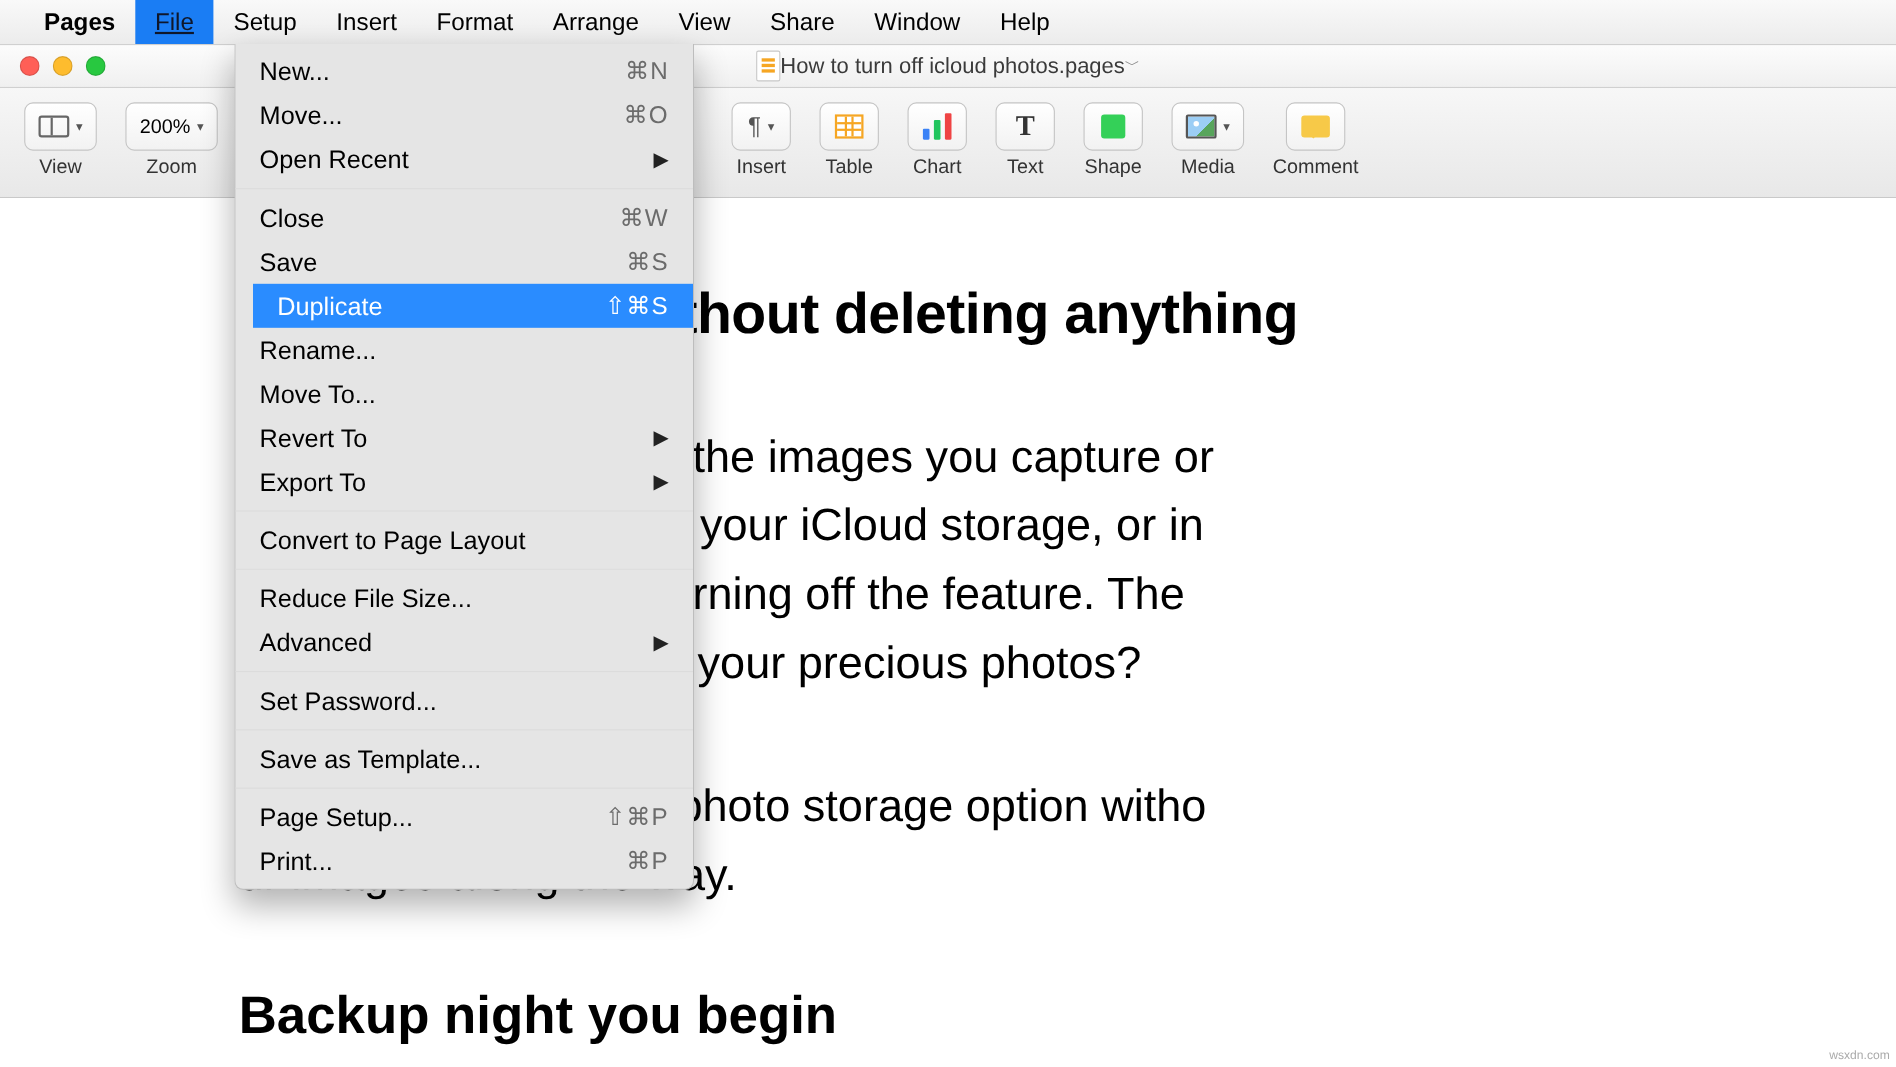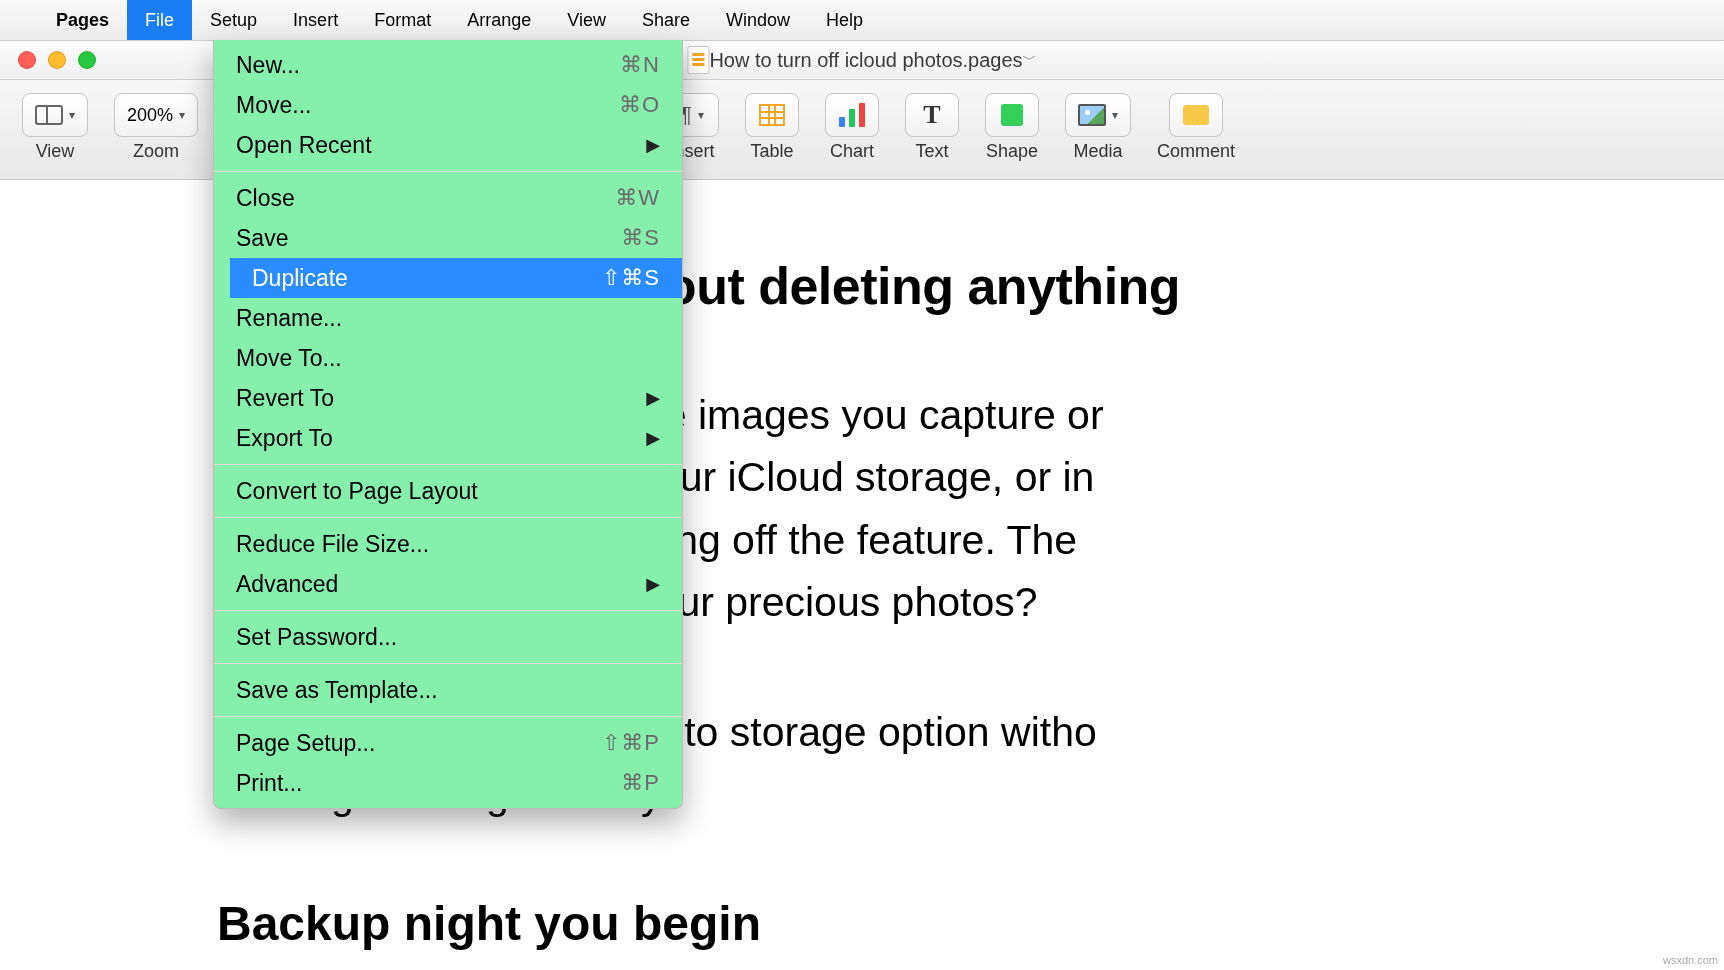--- a/index.html
+++ b/index.html
@@ -1,21 +1,21 @@
 <!DOCTYPE html>
 <html><head>
 <meta charset="utf-8">
 <style>
   * { margin: 0; padding: 0; box-sizing: border-box; font-family: -apple-system, "Helvetica Neue", Helvetica, Arial, sans-serif; }
   html, body { width: 1724px; height: 970px; overflow: hidden; background: #fff; }
   
-  .menubar { position: absolute; left:0; top:0; right:0; height:40px; background: linear-gradient(#f9f9f9,#ececec); display:flex; align-items:center; padding-left:18px; font-size:18px; }
+  .menubar { position: absolute; left:0; top:0; right:0; height:40px; background: linear-gradient(#f9f9f9,#ececec); display:flex; align-items:center; padding-left:2px; font-size:22px; }
   .apple-logo { font-size:24px; margin-right:20px; }
   .menubar .menubar-item { padding: 6px 18px; height:40px; display:flex; align-items:center; cursor:default; }
-  .menubar .menubar-item.active { background:#1a7df4; color:#ffffff; }
+  .menubar .menubar-item.active { background:#1a7df4; color:#0f172a;text-decoration:underline; }
   .menubar .menubar-item.app { font-weight:600; }
   
   .titlebar { position:absolute; left:0; top:40px; right:0; height:40px; background:linear-gradient(#fcfcfc,#f0f0f0); border-top:1px solid #d0d0d0; border-bottom:1px solid #d0d0d0; display:flex; align-items:center; }
   .traffic { display:flex; gap:12px; margin-left:18px; }
   .traffic .dot { width:18px; height:18px; border-radius:50%; border:1px solid rgba(0,0,0,.15);}
   .dot.red{background:#ff5f57;} .dot.yellow{background:#febc2e;} .dot.green{background:#28c840;}
   .title-center { position:absolute; left:50%; transform:translateX(-50%); display:flex; align-items:center; font-size:20px; color:#3a3a3a;}
   .title-center .chev { color:#888; font-size:14px;}
   .pages-icon { width:22px; height:28px; border:1px solid #c8c8c8; border-radius:2px; position:relative; background:#fff; }
   .pages-icon::after{content:""; position:absolute; left:4px; right:4px; top:6px; height:3px; background:#f6a623; box-shadow:0 5px 0 #f6a623,0 10px 0 #f6a623;}
@@ -42,21 +42,21 @@
   .icon-text{font-family:Georgia,serif;font-size:26px;font-weight:600;color:#333;}
   .icon-shape{width:22px;height:22px;background:#34d058;border-radius:3px;}
   .icon-media{width:30px;height:22px;border:2px solid #555;border-radius:2px;position:relative;background:linear-gradient(135deg,#9ccef5 60%,#58a55c 60%);}
   .icon-media::after{content:"";position:absolute;left:5px;top:4px;width:5px;height:5px;border-radius:50%;background:#fff;}
   .icon-comment{width:26px;height:20px;background:#f7c948;border-radius:3px;position:relative;}
   .icon-comment::after{content:"";position:absolute;left:6px;bottom:-6px;border:5px solid transparent;border-top-color:#f7c948;}
   .icon-para{font-size:22px;color:#555;}
   .icon-view{width:28px;height:20px;border:2px solid #666;border-radius:3px;display:flex;}
   .icon-view::before{content:"";width:9px;border-right:2px solid #666;}
   
-  .dropdown { position:absolute; left:213px; top:40px; width:470px; background:#86efac; border:1px solid #bdbdbd; border-top:none; border-radius:0 0 8px 8px; box-shadow:0 14px 30px rgba(0,0,0,.3); padding:5px 0; z-index:50;text-align:right;}
+  .dropdown { position:absolute; left:213px; top:40px; width:418px; background:#e5e5e5; border:1px solid #bdbdbd; border-top:none; border-radius:0 0 8px 8px; box-shadow:0 14px 30px rgba(0,0,0,.3); padding:5px 0; z-index:50;text-align:right;}
   .dropdown .mi { display:flex; align-items:center; justify-content:space-between; height:40px; padding:0 22px; font-size:23px; cursor:default; }
   .dropdown .mi.highlight{background:#2a8cff;color:#fff;margin-left:16px;}
   .dropdown hr{border:none;border-top:1px solid #dcdcdc;margin:6px 0;}
   .dropdown .sc{color:#6b6b6b;font-size:22px;letter-spacing:1px;}
   .dropdown .mi.highlight .sc{color:#fff;}
   .dropdown .sub{color:#222;font-size:18px;}
   
   .doc { position:absolute; left:0; top:180px; right:0; bottom:0; background:#fff; overflow:hidden;}
   .doc-inner{padding:0 0 0 217px; font-family:"Helvetica Neue",Arial,sans-serif; color:#000;}
   .h1{font-size:52px; font-weight:700; margin-top:76px; letter-spacing:-0.5px;}

